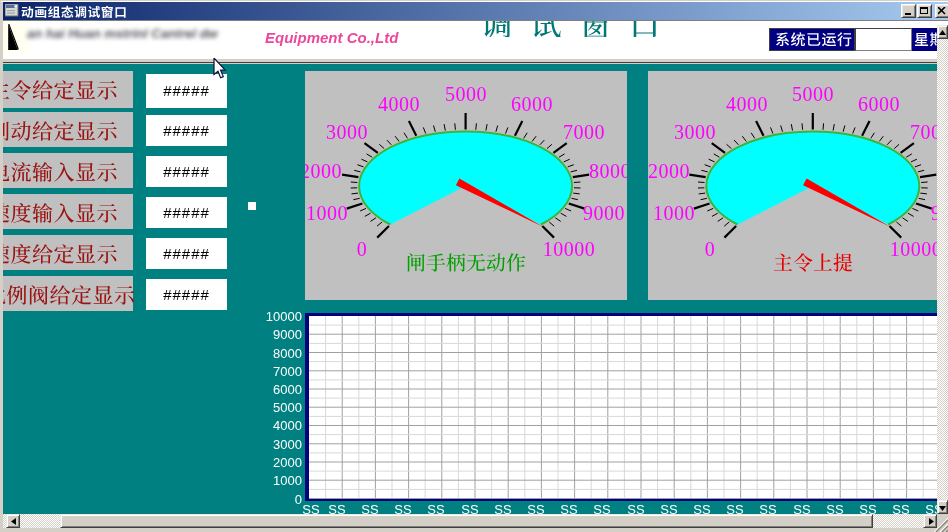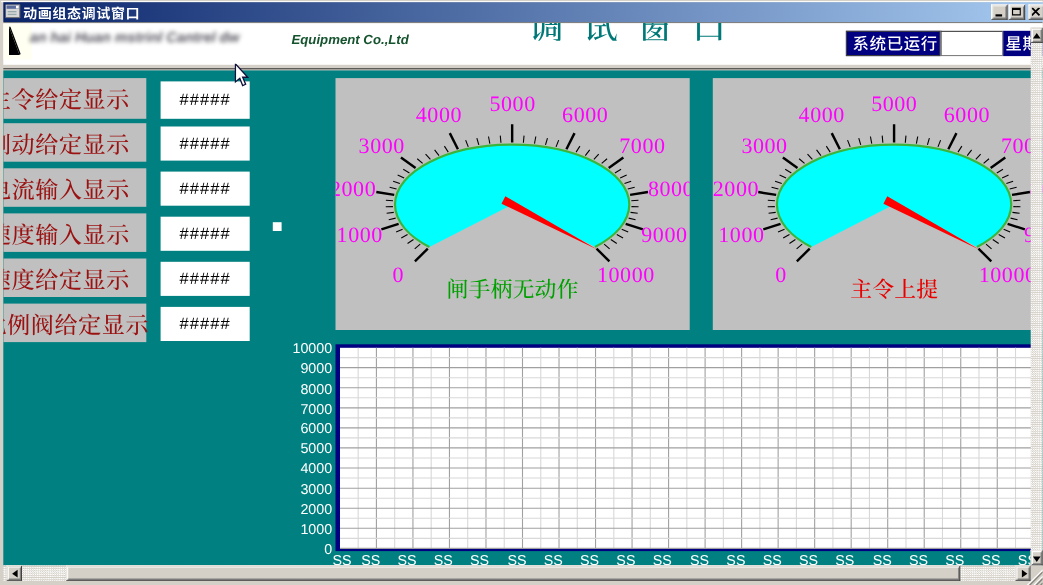--- a/index.html
+++ b/index.html
@@ -30,21 +30,21 @@
         <path d="M0 0 L7 7 M7 0 L0 7" stroke="#000" stroke-width="1.6"></path>
       </svg>
     </div>
 <div class="abs" style="left:3px;top:20px;width:945px;height:39px;background:#fff;border-top:1px solid #808080;overflow:hidden">
 <div class="abs" style="left:0px;top:1px;width:26px;height:32px;background:#FFFFF2"></div>
 <svg class="abs" style="left:4px;top:3px" width="12" height="27">
         <path d="M1.2 0 L1.2 26 L10.8 26 Z" fill="#000"></path>
         <path d="M1.2 0 L10.8 26 L11.8 25 L2.4 0 Z" fill="#000"></path>
       </svg>
 <div class="abs" style="left:24px;top:5px;width:238px;height:24px;filter:blur(2.1px);color:#55555e;font-style:italic;font-weight:bold;font-size:13px;white-space:nowrap;overflow:hidden">an hai Huan mstrinl Cantrel dw</div>
-<div class="abs" style="left:262px;top:8px;color:#14532d;font-style:italic;font-weight:bold;font-size:12px;letter-spacing:0px">Equipment Co.,Ltd</div>
+<div class="abs" style="left:262px;top:8px;color:#ec4899;font-style:italic;font-weight:bold;font-size:15px;letter-spacing:0px">Equipment Co.,Ltd</div>
 <svg class="abs" style="left:478px;top:-16px" width="210" height="32" viewBox="0 -31 210 32">
         <path d="M25.9 -24.2 27.1 -25.6 29.9 -23.5Q29.8 -23.3 29.4 -23.1Q29.0 -22.9 28.5 -22.9V-0.7Q28.5 0.2 28.3 0.9Q28.1 1.5 27.4 2.0Q26.7 2.4 25.2 2.5Q25.1 2.0 25.0 1.5Q24.8 1.1 24.5 0.8Q24.2 0.5 23.6 0.3Q23.0 0.1 22.1 -0.1V-0.6Q22.1 -0.6 22.5 -0.5Q22.9 -0.5 23.6 -0.4Q24.2 -0.4 24.7 -0.3Q25.3 -0.3 25.5 -0.3Q26.0 -0.3 26.1 -0.5Q26.2 -0.7 26.2 -1.0V-24.2ZM27.6 -24.2V-23.3H13.3V-24.2ZM23.0 -5.0V-4.1H16.9V-5.0ZM17.7 -3.0Q17.7 -2.9 17.4 -2.8Q17.1 -2.6 16.7 -2.5Q16.3 -2.4 15.9 -2.4H15.6V-11.1V-12.0L17.8 -11.1H22.7V-10.1H17.7ZM23.7 -16.0Q23.7 -16.0 24.1 -15.7Q24.4 -15.3 25.0 -14.8Q25.5 -14.3 26.0 -13.8Q25.8 -13.3 25.2 -13.3H14.8L14.5 -14.2H22.4ZM23.2 -20.5Q23.2 -20.5 23.6 -20.2Q24.0 -19.8 24.5 -19.4Q25.0 -18.9 25.4 -18.5Q25.3 -18.0 24.6 -18.0H15.2L15.0 -18.9H22.1ZM21.9 -22.1Q21.8 -21.9 21.6 -21.7Q21.4 -21.5 20.8 -21.4V-13.8Q20.8 -13.8 20.3 -13.8Q19.8 -13.8 19.3 -13.8H18.7V-22.5ZM21.8 -11.1 22.9 -12.3 25.4 -10.4Q25.0 -10.0 24.2 -9.8V-3.4Q24.2 -3.3 23.9 -3.2Q23.6 -3.0 23.2 -2.9Q22.7 -2.7 22.4 -2.7H22.1V-11.1ZM11.7 -24.5V-25.4L14.5 -24.2H14.0V-13.5Q14.0 -11.3 13.9 -9.1Q13.7 -6.9 13.1 -4.8Q12.4 -2.7 11.2 -0.9Q9.9 1.0 7.7 2.6L7.3 2.2Q9.3 0.1 10.2 -2.4Q11.2 -4.9 11.4 -7.7Q11.7 -10.5 11.7 -13.4V-24.2ZM4.0 -2.4Q4.6 -2.8 5.7 -3.5Q6.7 -4.3 8.0 -5.2Q9.3 -6.1 10.6 -7.2L10.9 -6.8Q10.4 -6.1 9.6 -5.1Q8.8 -4.0 7.7 -2.7Q6.7 -1.4 5.5 -0.1ZM6.7 -17.6 7.2 -17.2V-2.5L5.1 -1.7L6.1 -2.6Q6.4 -1.8 6.3 -1.2Q6.2 -0.6 5.9 -0.2Q5.6 0.3 5.3 0.4L3.6 -2.5Q4.4 -3.0 4.7 -3.2Q4.9 -3.5 4.9 -3.9V-17.6ZM4.9 -18.0 6.1 -19.3 8.5 -17.3Q8.3 -17.1 8.0 -17.0Q7.6 -16.8 7.0 -16.7L7.2 -17.0V-15.5H4.9V-18.0ZM3.1 -26.3Q5.0 -25.6 6.2 -24.9Q7.3 -24.1 7.9 -23.3Q8.4 -22.5 8.5 -21.8Q8.5 -21.2 8.3 -20.7Q8.0 -20.3 7.5 -20.2Q7.0 -20.1 6.4 -20.5Q6.1 -21.4 5.5 -22.4Q4.9 -23.4 4.2 -24.4Q3.5 -25.3 2.8 -26.1ZM6.5 -18.0V-17.1H1.1L0.9 -18.0Z M74.3 -25.5Q75.9 -25.1 76.8 -24.5Q77.7 -23.8 78.0 -23.2Q78.3 -22.6 78.3 -22.1Q78.2 -21.5 77.9 -21.2Q77.5 -20.9 77.0 -20.9Q76.5 -20.9 76.0 -21.3Q75.8 -22.3 75.2 -23.4Q74.7 -24.6 74.0 -25.3ZM58.8 -2.1Q59.8 -2.3 61.6 -2.7Q63.4 -3.2 65.7 -3.8Q68.0 -4.3 70.4 -5.0L70.6 -4.6Q68.9 -3.8 66.5 -2.6Q64.1 -1.5 60.8 -0.1Q60.6 0.4 60.2 0.6ZM65.9 -12.9V-3.0L63.5 -2.3V-12.9ZM73.5 -25.9Q73.4 -25.6 73.2 -25.4Q72.9 -25.1 72.4 -25.0Q72.3 -21.3 72.4 -17.7Q72.5 -14.1 72.9 -11.0Q73.4 -7.9 74.4 -5.4Q75.4 -3.0 77.1 -1.5Q77.4 -1.2 77.5 -1.3Q77.7 -1.3 77.9 -1.7Q78.2 -2.3 78.6 -3.3Q79.0 -4.3 79.3 -5.4L79.6 -5.3L79.1 -0.3Q79.7 0.7 79.8 1.3Q79.9 1.8 79.7 2.1Q79.3 2.5 78.8 2.5Q78.3 2.5 77.7 2.3Q77.1 2.1 76.6 1.7Q76.1 1.3 75.6 0.9Q73.6 -1.0 72.4 -3.7Q71.3 -6.5 70.7 -10.0Q70.1 -13.5 69.9 -17.6Q69.7 -21.7 69.7 -26.3ZM77.1 -21.0Q77.1 -21.0 77.4 -20.7Q77.7 -20.5 78.1 -20.2Q78.6 -19.8 79.1 -19.4Q79.6 -19.0 80.0 -18.6Q79.9 -18.1 79.1 -18.1H59.3L59.0 -19.0H75.5ZM67.9 -14.8Q67.9 -14.8 68.3 -14.4Q68.7 -14.1 69.3 -13.6Q69.8 -13.1 70.3 -12.6Q70.2 -12.1 69.5 -12.1H59.7L59.4 -13.0H66.6ZM53.6 -1.7Q54.2 -2.0 55.3 -2.8Q56.5 -3.6 57.8 -4.5Q59.2 -5.5 60.7 -6.6L61.0 -6.2Q60.4 -5.5 59.5 -4.4Q58.6 -3.3 57.5 -2.0Q56.3 -0.7 55.0 0.7ZM56.2 -17.0 56.8 -16.7V-1.8L54.6 -0.9L55.7 -1.9Q55.9 -1.1 55.8 -0.5Q55.7 0.2 55.4 0.6Q55.1 1.0 54.8 1.1L53.1 -1.8Q54.0 -2.2 54.2 -2.5Q54.4 -2.8 54.4 -3.2V-17.0ZM54.4 -18.0 55.6 -19.3 58.0 -17.3Q57.8 -17.1 57.5 -17.0Q57.1 -16.8 56.5 -16.7L56.8 -17.0V-15.5H54.4V-18.0ZM52.5 -26.3Q54.4 -25.7 55.5 -24.9Q56.6 -24.1 57.2 -23.3Q57.7 -22.5 57.8 -21.8Q57.8 -21.0 57.6 -20.6Q57.3 -20.1 56.7 -20.0Q56.2 -19.9 55.6 -20.3Q55.4 -21.3 54.8 -22.3Q54.2 -23.4 53.5 -24.4Q52.8 -25.4 52.2 -26.1ZM55.9 -18.0V-17.1H50.7L50.4 -18.0Z M110.9 -7.9Q113.6 -7.3 115.2 -6.6Q116.9 -5.8 117.8 -5.0Q118.7 -4.3 119.1 -3.6Q119.4 -2.9 119.3 -2.4Q119.1 -1.9 118.7 -1.7Q118.3 -1.5 117.7 -1.8Q117.2 -2.6 116.2 -3.5Q115.2 -4.5 113.8 -5.5Q112.5 -6.5 110.7 -7.4ZM117.5 -10.7 118.9 -12.0 121.2 -9.9Q121.0 -9.7 120.8 -9.7Q120.5 -9.6 119.9 -9.5Q118.4 -6.5 115.4 -4.3Q112.5 -2.1 108.2 -0.8L107.9 -1.3Q111.5 -2.8 114.1 -5.2Q116.7 -7.7 117.8 -10.7ZM114.6 -12.7Q114.6 -12.5 114.3 -12.4Q114.1 -12.3 113.5 -12.3Q112.8 -11.2 111.9 -9.9Q110.9 -8.6 109.7 -7.5Q108.6 -6.4 107.3 -5.6L106.9 -5.9Q107.8 -6.8 108.7 -8.1Q109.6 -9.4 110.3 -10.8Q111.1 -12.3 111.5 -13.5ZM118.7 -10.7V-9.8H110.5L111.2 -10.7ZM123.9 -0.3V0.6H104.9V-0.3ZM116.5 -18.1Q116.3 -17.4 115.3 -17.4Q114.7 -16.7 113.9 -15.8Q113.1 -14.8 112.5 -14.2H111.3Q111.5 -14.8 111.8 -15.6Q112.1 -16.4 112.3 -17.3Q112.6 -18.2 112.8 -18.9ZM103.6 -15.7 106.4 -14.6H122.7L123.9 -16.1L126.5 -14.0Q126.4 -13.8 126.1 -13.7Q125.8 -13.5 125.3 -13.5V1.6Q125.3 1.7 124.7 2.0Q124.1 2.3 123.2 2.3H122.8V-13.6H106.0V1.9Q106.0 2.0 105.5 2.3Q105.0 2.6 104.0 2.6H103.6V-14.6ZM111.3 -19.0Q110.1 -18.4 108.4 -17.7Q106.7 -17.0 104.9 -16.3Q103.0 -15.6 101.3 -15.1L101.0 -15.5Q102.1 -16.0 103.4 -16.8Q104.7 -17.5 106.0 -18.4Q107.3 -19.3 108.4 -20.1Q109.6 -20.9 110.2 -21.5L112.9 -19.4Q112.7 -19.1 112.3 -19.0Q112.0 -18.9 111.3 -19.0ZM116.9 -20.8Q119.7 -20.6 121.7 -20.1Q123.6 -19.6 124.8 -18.9Q126.0 -18.2 126.6 -17.5Q127.2 -16.8 127.2 -16.2Q127.3 -15.6 126.9 -15.3Q126.5 -15.0 125.8 -15.2Q125.1 -15.8 124.0 -16.6Q122.9 -17.4 121.7 -18.1Q120.4 -18.8 119.1 -19.4Q117.8 -20.0 116.7 -20.4ZM112.0 -26.8Q113.7 -26.7 114.7 -26.2Q115.6 -25.8 116.1 -25.2Q116.5 -24.6 116.4 -24.1Q116.4 -23.5 116.0 -23.2Q115.6 -22.8 115.1 -22.7Q114.5 -22.7 113.9 -23.1Q113.8 -24.0 113.1 -25.0Q112.5 -26.0 111.7 -26.6ZM126.3 -22.7V-21.8H103.4V-22.7ZM124.8 -22.7 126.3 -24.3 129.0 -21.7Q128.8 -21.5 128.6 -21.5Q128.3 -21.4 127.8 -21.4Q127.2 -20.8 126.3 -20.0Q125.3 -19.3 124.5 -18.8L124.2 -19.1Q124.3 -19.6 124.5 -20.2Q124.7 -20.9 124.9 -21.6Q125.1 -22.3 125.2 -22.7ZM103.7 -24.6Q104.3 -22.9 104.3 -21.6Q104.2 -20.3 103.8 -19.5Q103.3 -18.6 102.6 -18.3Q102.0 -17.9 101.3 -18.0Q100.6 -18.0 100.3 -18.6Q100.1 -19.2 100.4 -19.7Q100.7 -20.2 101.3 -20.5Q102.1 -20.9 102.7 -22.1Q103.4 -23.2 103.2 -24.5Z M173.4 -3.5V-2.6H153.8V-3.5ZM171.7 -21.7 173.1 -23.4 176.4 -20.9Q176.2 -20.6 175.8 -20.4Q175.3 -20.2 174.7 -20.1V0.1Q174.7 0.2 174.3 0.4Q173.9 0.6 173.4 0.7Q172.9 0.9 172.4 0.9H172.0V-21.7ZM155.3 0.4Q155.3 0.6 155.0 0.8Q154.7 1.0 154.2 1.2Q153.7 1.4 153.2 1.4H152.7V-21.7V-23.0L155.6 -21.7H173.8V-20.8H155.3Z" fill="#007878"></path>
       </svg>
 <div class="abs" style="left:766px;top:7px;width:86px;height:23px;background:#000080;border:1px solid #404040"></div>
 <svg class="abs" style="left:772px;top:11px" width="80" height="16" viewBox="0 -13 80 16">
         <path d="M4.0 -3.3 5.4 -2.8Q5.0 -2.2 4.4 -1.6Q3.9 -1.0 3.3 -0.5Q2.7 0.0 2.1 0.4Q1.9 0.3 1.7 0.1Q1.5 -0.1 1.3 -0.2Q1.0 -0.4 0.8 -0.5Q1.7 -1.1 2.6 -1.8Q3.4 -2.5 4.0 -3.3ZM9.4 -2.6 10.6 -3.4Q11.2 -3.0 11.8 -2.4Q12.5 -1.9 13.1 -1.4Q13.7 -0.9 14.1 -0.4L12.9 0.4Q12.5 0.0 11.9 -0.5Q11.4 -1.1 10.7 -1.6Q10.0 -2.2 9.4 -2.6ZM6.9 -4.5H8.3V-0.4Q8.3 0.1 8.2 0.4Q8.0 0.7 7.6 0.9Q7.2 1.1 6.6 1.1Q6.0 1.1 5.1 1.1Q5.1 0.8 4.9 0.4Q4.8 0.0 4.6 -0.3Q5.1 -0.2 5.5 -0.2Q5.8 -0.2 6.2 -0.2Q6.5 -0.2 6.6 -0.2Q6.8 -0.2 6.8 -0.3Q6.9 -0.3 6.9 -0.5ZM11.9 -12.6 12.9 -11.4Q11.8 -11.2 10.5 -11.0Q9.2 -10.8 7.7 -10.6Q6.2 -10.5 4.7 -10.4Q3.3 -10.3 1.9 -10.2Q1.8 -10.5 1.7 -10.9Q1.6 -11.2 1.5 -11.5Q2.9 -11.5 4.3 -11.6Q5.8 -11.7 7.2 -11.9Q8.6 -12.0 9.8 -12.2Q11.0 -12.4 11.9 -12.6ZM2.0 -3.6Q1.9 -3.7 1.9 -3.9Q1.8 -4.2 1.7 -4.4Q1.6 -4.7 1.6 -4.8Q2.0 -4.9 2.5 -5.1Q3.0 -5.3 3.7 -5.7Q4.0 -5.8 4.8 -6.2Q5.5 -6.7 6.5 -7.3Q7.5 -7.8 8.5 -8.5Q9.5 -9.3 10.4 -10.0L11.5 -9.1Q9.4 -7.5 7.2 -6.3Q5.0 -5.0 2.9 -4.2V-4.1Q2.9 -4.1 2.8 -4.1Q2.6 -4.0 2.4 -3.9Q2.3 -3.8 2.1 -3.7Q2.0 -3.6 2.0 -3.6ZM2.0 -3.6 1.9 -4.6 2.8 -5.0 12.2 -5.7Q12.2 -5.4 12.2 -5.1Q12.2 -4.7 12.2 -4.5Q10.0 -4.4 8.4 -4.2Q6.9 -4.1 5.8 -4.0Q4.7 -4.0 4.1 -3.9Q3.4 -3.8 3.0 -3.8Q2.6 -3.7 2.4 -3.7Q2.1 -3.6 2.0 -3.6ZM2.7 -6.8Q2.7 -6.9 2.6 -7.1Q2.6 -7.3 2.5 -7.6Q2.4 -7.8 2.3 -8.0Q2.6 -8.0 2.9 -8.2Q3.1 -8.3 3.4 -8.6Q3.6 -8.7 4.0 -9.0Q4.3 -9.2 4.8 -9.6Q5.2 -10.0 5.7 -10.4Q6.1 -10.9 6.5 -11.4L7.7 -10.7Q6.8 -9.7 5.7 -8.9Q4.6 -8.0 3.6 -7.4V-7.3Q3.6 -7.3 3.4 -7.3Q3.3 -7.2 3.1 -7.1Q3.0 -7.0 2.9 -6.9Q2.7 -6.8 2.7 -6.8ZM2.7 -6.8 2.7 -7.7 3.4 -8.1 8.7 -8.3Q8.7 -8.1 8.7 -7.8Q8.6 -7.5 8.6 -7.2Q6.8 -7.2 5.7 -7.1Q4.6 -7.0 4.0 -7.0Q3.4 -6.9 3.1 -6.9Q2.9 -6.8 2.7 -6.8ZM9.8 -6.6 10.9 -7.2Q11.5 -6.7 12.0 -6.1Q12.6 -5.5 13.1 -4.9Q13.6 -4.3 13.9 -3.8L12.8 -3.1Q12.5 -3.6 12.0 -4.2Q11.5 -4.9 10.9 -5.5Q10.4 -6.1 9.8 -6.6Z M26.6 -8.3 27.6 -8.8Q28.1 -8.3 28.5 -7.7Q28.9 -7.1 29.3 -6.5Q29.6 -5.9 29.9 -5.5L28.7 -4.8Q28.5 -5.2 28.1 -5.8Q27.8 -6.5 27.4 -7.1Q27.0 -7.7 26.6 -8.3ZM21.5 -10.6H29.8V-9.3H21.5ZM25.9 -5.2H27.3V-0.7Q27.3 -0.4 27.3 -0.3Q27.4 -0.2 27.6 -0.2Q27.6 -0.2 27.8 -0.2Q28.0 -0.2 28.1 -0.2Q28.3 -0.2 28.4 -0.2Q28.5 -0.2 28.6 -0.4Q28.7 -0.5 28.7 -1.0Q28.7 -1.5 28.8 -2.4Q29.0 -2.2 29.3 -2.0Q29.7 -1.9 30.0 -1.8Q29.9 -0.7 29.8 -0.1Q29.6 0.5 29.3 0.7Q29.0 1.0 28.5 1.0Q28.4 1.0 28.3 1.0Q28.1 1.0 27.9 1.0Q27.7 1.0 27.6 1.0Q27.4 1.0 27.3 1.0Q26.7 1.0 26.4 0.8Q26.1 0.7 26.0 0.3Q25.9 -0.1 25.9 -0.7ZM23.0 -5.2H24.4Q24.4 -4.0 24.3 -3.0Q24.1 -2.0 23.8 -1.2Q23.4 -0.4 22.8 0.2Q22.2 0.8 21.2 1.3Q21.1 1.1 20.9 0.9Q20.8 0.6 20.6 0.4Q20.4 0.2 20.3 0.1Q21.2 -0.2 21.7 -0.7Q22.2 -1.2 22.5 -1.9Q22.8 -2.5 22.9 -3.3Q23.0 -4.2 23.0 -5.2ZM21.6 -5.1 21.6 -6.1 22.4 -6.6 28.2 -7.1Q28.3 -6.8 28.3 -6.5Q28.4 -6.1 28.4 -5.9Q26.7 -5.8 25.6 -5.6Q24.5 -5.5 23.7 -5.5Q23.0 -5.4 22.6 -5.3Q22.2 -5.2 22.0 -5.2Q21.8 -5.1 21.6 -5.1ZM24.3 -12.4 25.7 -12.7Q25.9 -12.3 26.1 -11.8Q26.4 -11.2 26.5 -10.9L25.1 -10.5Q25.0 -10.8 24.8 -11.4Q24.5 -11.9 24.3 -12.4ZM21.6 -5.1Q21.6 -5.3 21.5 -5.5Q21.5 -5.8 21.4 -6.1Q21.3 -6.3 21.2 -6.5Q21.4 -6.5 21.7 -6.6Q22.0 -6.7 22.2 -6.9Q22.4 -7.1 22.7 -7.5Q23.0 -7.9 23.4 -8.4Q23.8 -8.8 24.1 -9.3Q24.4 -9.8 24.6 -10.1H26.3Q26.0 -9.7 25.6 -9.1Q25.2 -8.5 24.8 -8.0Q24.3 -7.4 23.9 -6.9Q23.5 -6.3 23.2 -6.0Q23.2 -6.0 23.1 -5.9Q22.9 -5.9 22.7 -5.8Q22.4 -5.7 22.2 -5.6Q22.0 -5.4 21.8 -5.3Q21.6 -5.2 21.6 -5.1ZM16.5 -2.7Q16.5 -2.8 16.4 -3.0Q16.3 -3.3 16.2 -3.5Q16.1 -3.8 16.0 -4.0Q16.3 -4.0 16.6 -4.3Q16.9 -4.6 17.2 -5.0Q17.4 -5.2 17.7 -5.6Q18.1 -6.1 18.5 -6.7Q19.0 -7.4 19.4 -8.1Q19.9 -8.8 20.2 -9.6L21.5 -8.8Q20.6 -7.3 19.6 -5.9Q18.5 -4.5 17.5 -3.4V-3.4Q17.5 -3.4 17.3 -3.3Q17.2 -3.2 17.0 -3.1Q16.8 -3.0 16.6 -2.9Q16.5 -2.7 16.5 -2.7ZM16.5 -2.7 16.4 -3.8 17.0 -4.3 21.1 -5.1Q21.0 -4.8 21.0 -4.5Q21.1 -4.1 21.1 -3.9Q19.7 -3.6 18.9 -3.4Q18.0 -3.1 17.5 -3.0Q17.1 -2.9 16.9 -2.8Q16.6 -2.7 16.5 -2.7ZM16.4 -6.3Q16.4 -6.4 16.3 -6.7Q16.2 -7.0 16.1 -7.2Q16.0 -7.5 15.9 -7.7Q16.1 -7.8 16.3 -8.0Q16.6 -8.2 16.8 -8.6Q16.9 -8.8 17.2 -9.2Q17.4 -9.6 17.7 -10.2Q18.0 -10.8 18.3 -11.4Q18.6 -12.1 18.8 -12.8L20.2 -12.1Q19.8 -11.2 19.3 -10.3Q18.9 -9.4 18.3 -8.6Q17.8 -7.7 17.3 -7.1V-7.0Q17.3 -7.0 17.1 -7.0Q17.0 -6.9 16.8 -6.8Q16.7 -6.6 16.5 -6.5Q16.4 -6.4 16.4 -6.3ZM16.4 -6.3 16.4 -7.3 17.0 -7.8 19.7 -8.0Q19.6 -7.7 19.6 -7.4Q19.6 -7.0 19.6 -6.8Q18.6 -6.7 18.1 -6.6Q17.5 -6.5 17.2 -6.5Q16.9 -6.4 16.7 -6.4Q16.5 -6.3 16.4 -6.3ZM16.1 -0.9Q16.7 -1.1 17.5 -1.3Q18.3 -1.6 19.2 -1.9Q20.1 -2.1 21.0 -2.4L21.3 -1.2Q20.0 -0.8 18.7 -0.3Q17.4 0.1 16.4 0.5Z M33.1 -9.0H34.5V-1.7Q34.5 -1.2 34.7 -1.0Q34.8 -0.7 35.3 -0.7Q35.7 -0.6 36.5 -0.6Q36.7 -0.6 37.3 -0.6Q37.8 -0.6 38.4 -0.6Q39.1 -0.6 39.8 -0.6Q40.5 -0.6 41.0 -0.6Q41.6 -0.6 41.9 -0.6Q42.5 -0.6 42.9 -0.7Q43.2 -0.8 43.4 -1.1Q43.6 -1.4 43.8 -1.9Q43.9 -2.5 43.9 -3.3Q44.1 -3.2 44.4 -3.1Q44.6 -3.0 44.9 -2.9Q45.2 -2.8 45.4 -2.8Q45.3 -1.7 45.1 -1.0Q44.9 -0.3 44.5 0.1Q44.1 0.5 43.5 0.7Q42.9 0.8 41.9 0.8Q41.7 0.8 41.3 0.8Q40.9 0.8 40.4 0.8Q39.8 0.8 39.2 0.8Q38.6 0.8 38.1 0.8Q37.5 0.8 37.1 0.8Q36.7 0.8 36.5 0.8Q35.2 0.8 34.5 0.6Q33.7 0.4 33.4 -0.1Q33.1 -0.7 33.1 -1.7ZM33.9 -6.7H42.5V-5.3H33.9ZM32.4 -11.8H43.5V-4.6H42.0V-10.4H32.4Z M52.2 -11.8H59.8V-10.5H52.2ZM51.2 -8.4H60.9V-7.1H51.2ZM56.8 -6.0 57.9 -6.6Q58.4 -5.8 58.9 -5.0Q59.4 -4.2 59.9 -3.4Q60.3 -2.6 60.6 -2.1L59.3 -1.4Q59.1 -2.0 58.6 -2.8Q58.2 -3.6 57.7 -4.4Q57.2 -5.3 56.8 -6.0ZM50.4 -7.5V-1.3H49.0V-6.1H47.1V-7.5ZM47.4 -11.1 48.4 -12.0Q48.8 -11.7 49.3 -11.3Q49.8 -11.0 50.3 -10.6Q50.7 -10.3 51.0 -10.0L50.1 -9.0Q49.8 -9.3 49.3 -9.6Q48.9 -10.0 48.4 -10.4Q47.9 -10.8 47.4 -11.1ZM49.9 -1.8Q50.2 -1.8 50.6 -1.6Q50.9 -1.3 51.6 -1.0Q52.3 -0.5 53.3 -0.4Q54.3 -0.2 55.5 -0.2Q56.1 -0.2 56.9 -0.3Q57.6 -0.3 58.3 -0.3Q59.1 -0.4 59.8 -0.4Q60.5 -0.5 61.1 -0.6Q61.0 -0.4 60.9 -0.1Q60.8 0.2 60.7 0.5Q60.7 0.8 60.7 1.0Q60.3 1.0 59.6 1.1Q59.0 1.1 58.3 1.1Q57.6 1.1 56.8 1.1Q56.1 1.1 55.5 1.1Q54.1 1.1 53.1 1.0Q52.1 0.8 51.3 0.3Q50.9 0.1 50.5 -0.2Q50.1 -0.5 49.9 -0.5Q49.6 -0.5 49.3 -0.2Q49.0 0.0 48.7 0.5Q48.3 0.9 48.0 1.4L47.0 0.0Q47.5 -0.5 48.0 -0.9Q48.5 -1.3 49.0 -1.6Q49.5 -1.8 49.9 -1.8ZM52.2 -1.7Q52.1 -1.9 52.0 -2.2Q52.0 -2.4 51.9 -2.7Q51.8 -3.0 51.7 -3.2Q51.9 -3.2 52.1 -3.4Q52.3 -3.7 52.5 -4.0Q52.6 -4.2 52.8 -4.5Q53.0 -4.9 53.3 -5.4Q53.6 -5.9 53.8 -6.5Q54.1 -7.1 54.3 -7.7L55.9 -7.3Q55.5 -6.4 55.0 -5.5Q54.6 -4.7 54.1 -3.9Q53.5 -3.1 53.1 -2.5V-2.5Q53.1 -2.5 52.9 -2.4Q52.8 -2.4 52.6 -2.2Q52.4 -2.1 52.3 -2.0Q52.2 -1.8 52.2 -1.7ZM52.2 -1.7 52.1 -2.9 53.0 -3.4 59.3 -3.8Q59.4 -3.6 59.5 -3.2Q59.6 -2.8 59.6 -2.6Q57.8 -2.4 56.5 -2.3Q55.3 -2.2 54.5 -2.1Q53.7 -2.0 53.2 -2.0Q52.8 -1.9 52.6 -1.9Q52.3 -1.8 52.2 -1.7Z M68.6 -11.8H76.0V-10.4H68.6ZM72.7 -7.2H74.2V-0.5Q74.2 0.1 74.0 0.5Q73.9 0.8 73.4 1.0Q73.0 1.2 72.3 1.2Q71.6 1.2 70.5 1.2Q70.5 0.9 70.4 0.5Q70.2 0.1 70.1 -0.2Q70.6 -0.2 71.1 -0.2Q71.5 -0.2 71.9 -0.2Q72.2 -0.2 72.3 -0.2Q72.6 -0.2 72.7 -0.2Q72.7 -0.3 72.7 -0.5ZM68.0 -7.6H76.4V-6.3H68.0ZM64.8 -6.2 66.0 -7.5 66.2 -7.4V1.3H64.8ZM66.5 -9.4 67.8 -8.9Q67.3 -7.9 66.5 -7.0Q65.8 -6.0 64.9 -5.2Q64.1 -4.3 63.3 -3.7Q63.2 -3.8 63.0 -4.1Q62.8 -4.3 62.7 -4.5Q62.5 -4.8 62.3 -4.9Q63.1 -5.4 63.9 -6.2Q64.6 -6.9 65.3 -7.7Q66.0 -8.6 66.5 -9.4ZM65.9 -12.7 67.3 -12.1Q66.8 -11.4 66.1 -10.7Q65.4 -10.0 64.7 -9.4Q64.0 -8.8 63.3 -8.3Q63.2 -8.4 63.0 -8.6Q62.9 -8.9 62.8 -9.1Q62.6 -9.3 62.5 -9.4Q63.1 -9.8 63.7 -10.4Q64.4 -10.9 65.0 -11.6Q65.5 -12.2 65.9 -12.7Z" fill="#ffffff"></path>
       </svg>
 <div class="abs" style="left:852px;top:7px;width:57px;height:23px;background:#fff;border:1px solid #404040;border-right-color:#808080;border-bottom-color:#808080"></div>
 <div class="abs" style="left:909px;top:7px;width:36px;height:23px;background:#000080"></div>
 <svg class="abs" style="left:911px;top:11px" width="34" height="16" viewBox="0 -13 34 16">

